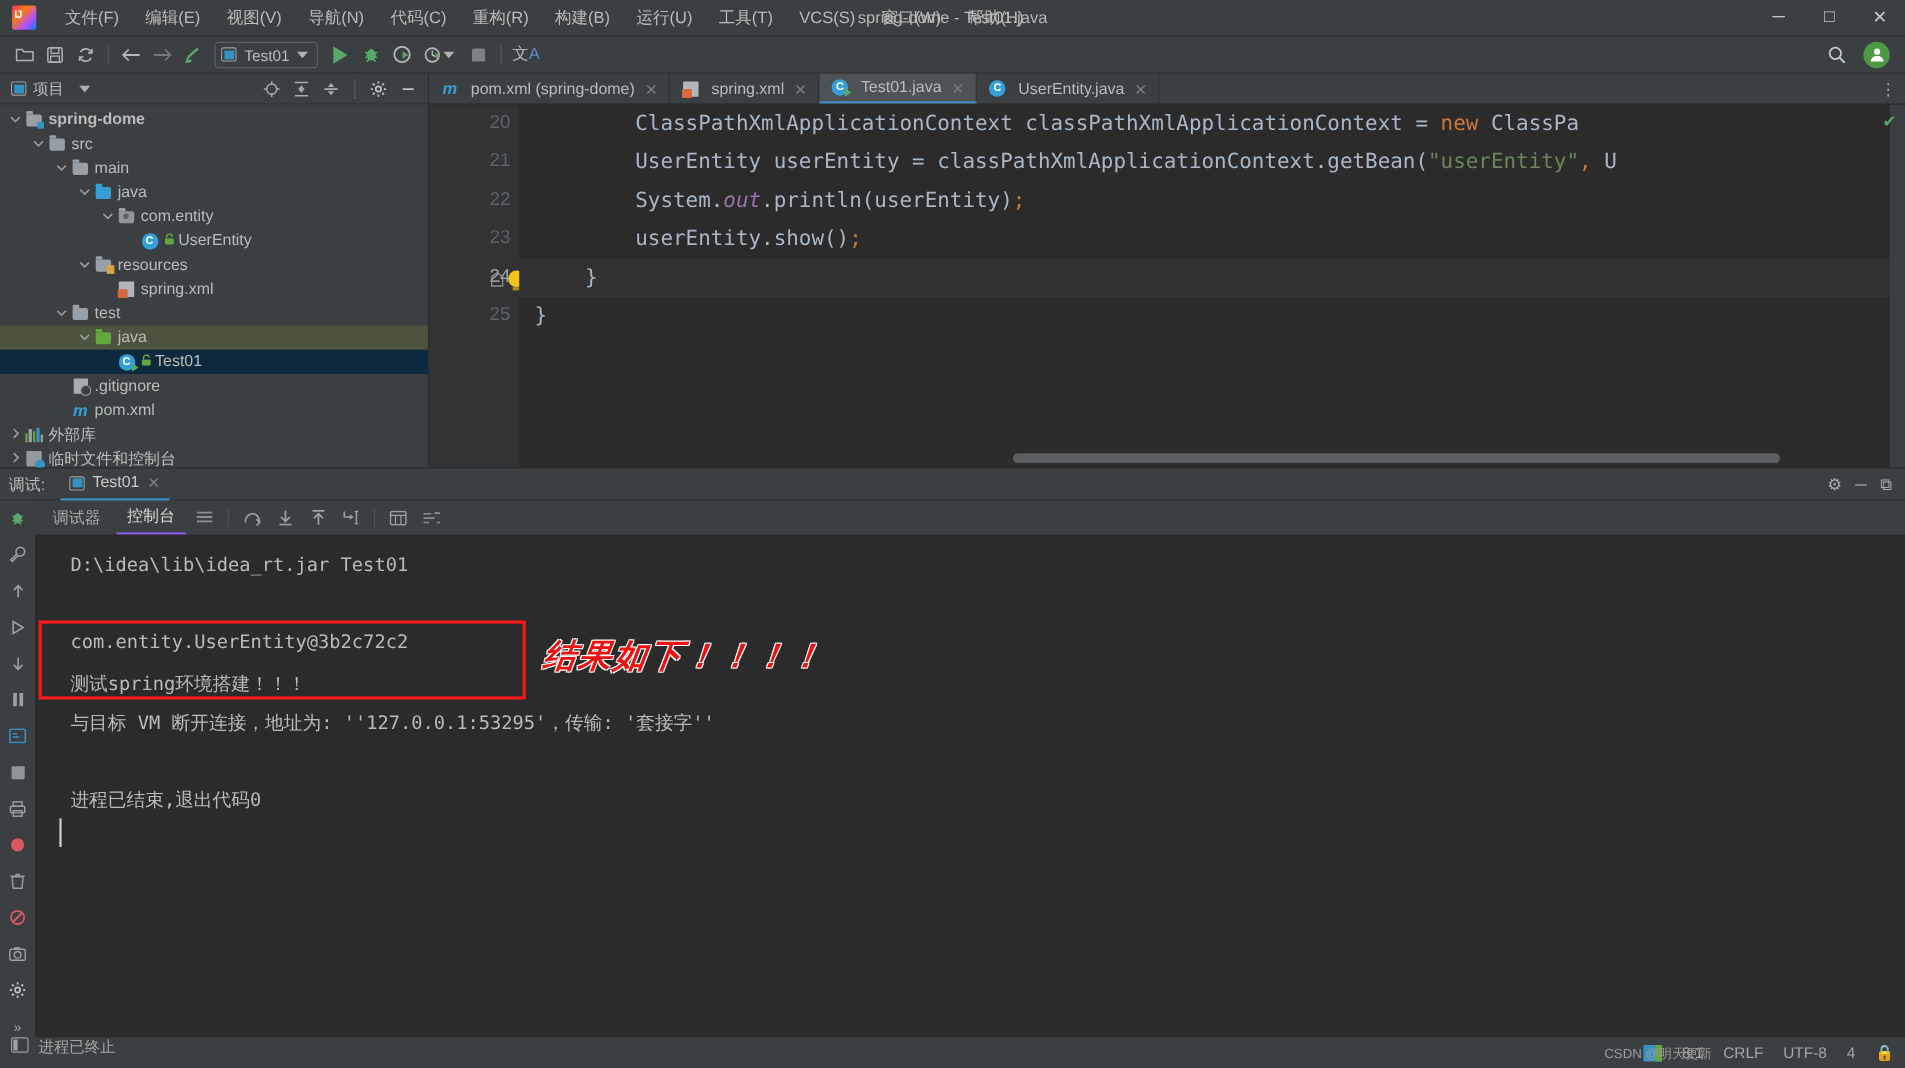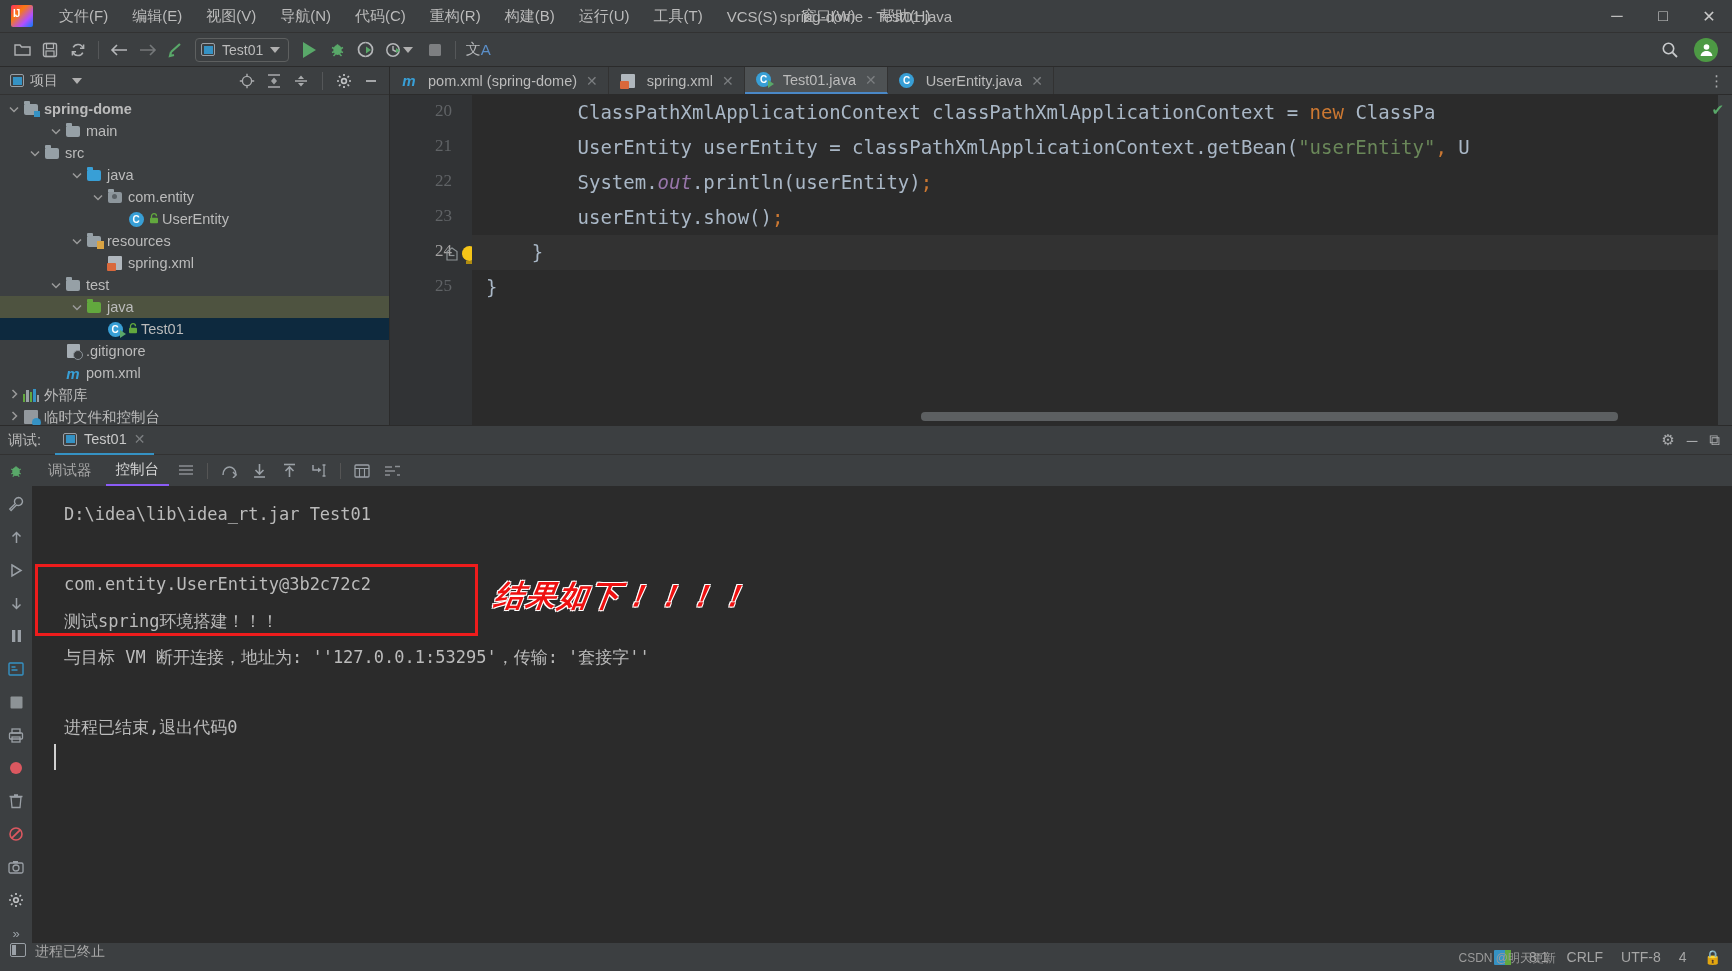--- a/index.html
+++ b/index.html
@@ -79,21 +79,21 @@
 
   
   .editor-col { flex: 1 1 auto; display: flex; flex-direction: column; min-width: 0; background: #2b2b2b; }
   .tabs { height: 28px; flex:0 0 28px; background: #3c3f41; display: flex; align-items: stretch; border-bottom: 1px solid #2b2b2b; }
   .tab { display: flex; align-items: center; gap: 6px; padding: 0 10px; font-size: 14.5px; color: #bbbbbb; white-space: nowrap; border-right: 1px solid #323232;}
   .tab.active { background: #4e5254; border-bottom: 2px solid #4a88c7; }
   .tab .x { color: #7b7e80; font-size: 14px; margin-left: 3px; }
   .tabs-right { margin-left: auto; display: flex; align-items: center; padding: 0 8px; color:#a9abad; font-size:15px; }
   .editor { flex: 1 1 auto; position: relative; background: #2b2b2b; overflow: hidden; display: flex; }
   .gutter { width: 82px; flex: 0 0 82px; background: #313335; position: relative; }
-  .gnum { position: absolute; right: 20px; color: #606366; font-size: 17px; font-family: Liberation Serif, serif; }
+  .gnum { position: absolute; right: 8px; color: #606366; font-size: 17px; font-family: Liberation Sans, sans-serif; }
   .code-area { flex: 1 1 auto; position: relative; font-family: "DejaVu Sans Mono", monospace; font-size: 19px; line-height: 35px; white-space: pre; }
   .cl { position: absolute; left: 14px; color: #a9b7c6; }
   .kw { color: #cc7832; } .str { color: #6a8759; } .fld2 { color: #9876aa; font-style: italic; }
   .sem { color: #cc7832; }
   .bulb { position: absolute; width: 15px; height: 15px; border-radius: 50%; background: #f5c518; }
   .bulb::after{content:"";position:absolute;left:4px;bottom:-3px;width:7px;height:3px;background:#b08c10;}
   .caret-line { position:absolute; left: 0; right: 0; height: 35px; background: #323232; }
   .hscroll { position: absolute; left: 82px; right: 14px; bottom: 4px; height: 9px; }
   .hscroll i { display: block; height: 9px; background: #5c5f61; border-radius: 4px; width: 56%; margin-left: 36%; }
   .vmark { position:absolute; right:8px; top:6px; color:#59a869; font-size:15px; }
@@ -297,38 +297,38 @@
                 <path d="M1 1.5 5 5.5 9 1.5" fill="none" stroke="#9a9a9a" stroke-width="1.5"></path>
               </svg></span>
             <span class="ico">
               <span class="fld" style="position:relative">
                 <i class="badge-sq"></i>
               </span>
             </span>
             <span class="bold">spring-dome</span>
           </div>
           <div class="row">
+            <span style="width: 27px; flex: 0 0 auto;"></span>
+            <span class="chev"><svg width="10" height="7" viewBox="0 0 10 7">
+                <path d="M1 1.5 5 5.5 9 1.5" fill="none" stroke="#9a9a9a" stroke-width="1.5"></path>
+              </svg></span>
+            <span class="ico">
+              <span class="fld"></span>
+            </span>
+            <span>src</span>
+          </div>
+          <div class="row">
             <span style="width: 48px; flex: 0 0 auto;"></span>
             <span class="chev"><svg width="10" height="7" viewBox="0 0 10 7">
                 <path d="M1 1.5 5 5.5 9 1.5" fill="none" stroke="#9a9a9a" stroke-width="1.5"></path>
               </svg></span>
             <span class="ico">
               <span class="fld"></span>
             </span>
             <span>main</span>
-          </div>
-          <div class="row">
-            <span style="width: 27px; flex: 0 0 auto;"></span>
-            <span class="chev"><svg width="10" height="7" viewBox="0 0 10 7">
-                <path d="M1 1.5 5 5.5 9 1.5" fill="none" stroke="#9a9a9a" stroke-width="1.5"></path>
-              </svg></span>
-            <span class="ico">
-              <span class="fld"></span>
-            </span>
-            <span>src</span>
           </div>
           <div class="row">
             <span style="width: 69px; flex: 0 0 auto;"></span>
             <span class="chev"><svg width="10" height="7" viewBox="0 0 10 7">
                 <path d="M1 1.5 5 5.5 9 1.5" fill="none" stroke="#9a9a9a" stroke-width="1.5"></path>
               </svg></span>
             <span class="ico">
               <span class="fld blue"></span>
             </span>
             <span>java</span>

